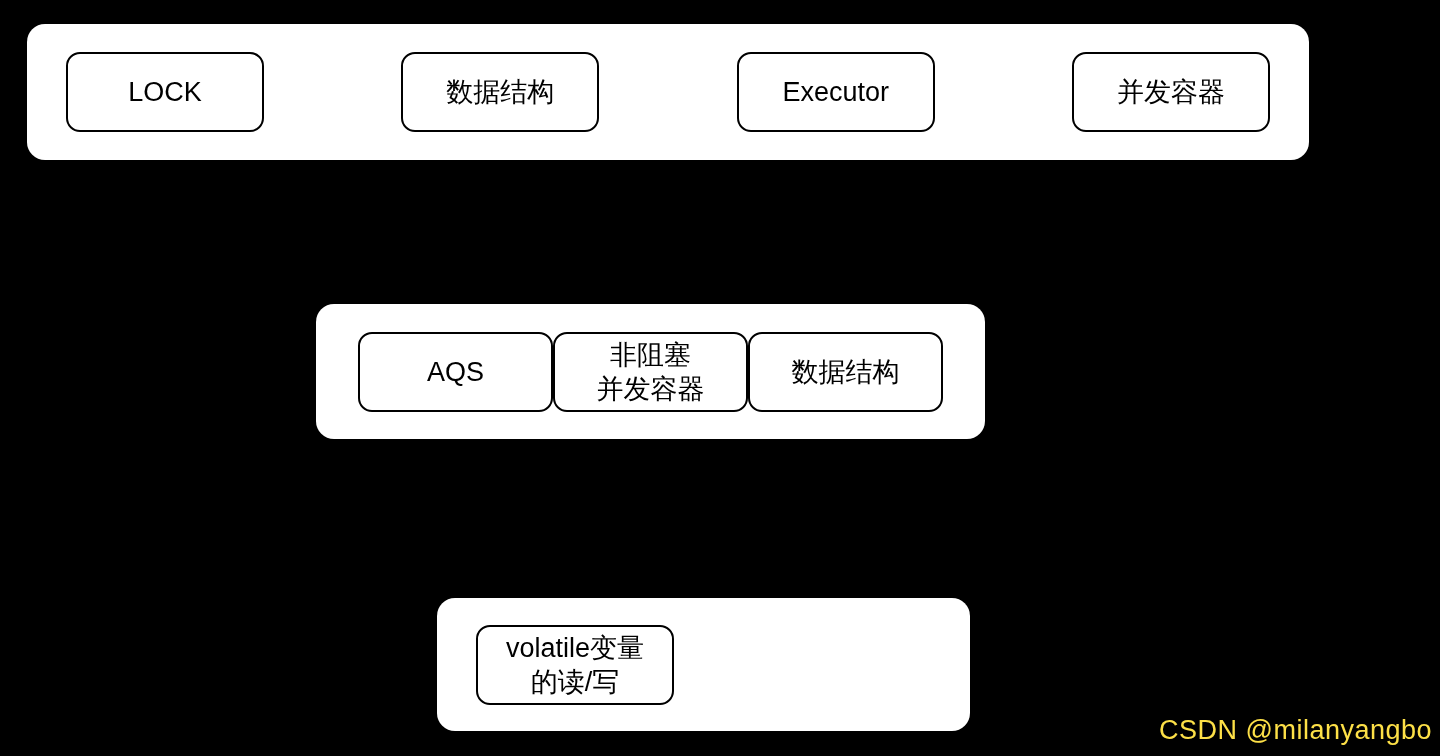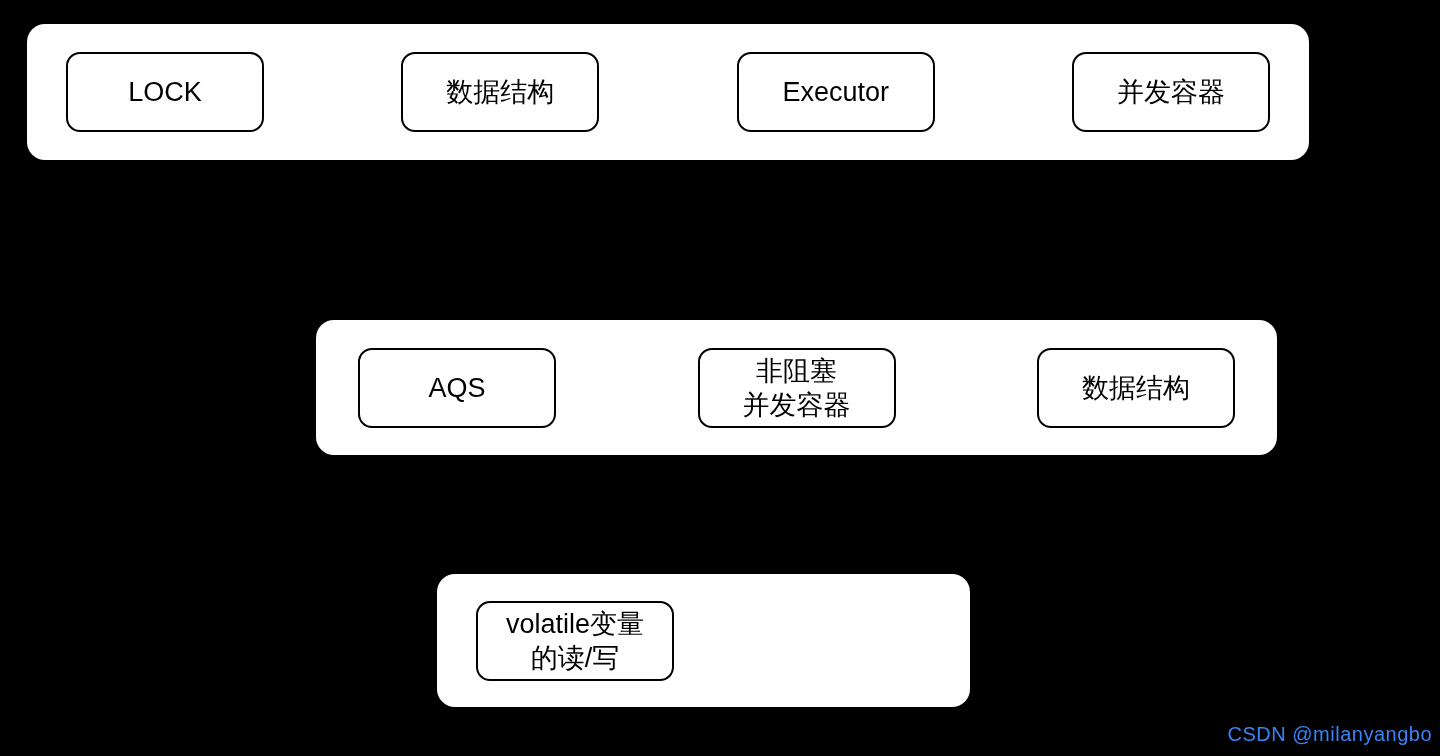--- a/index.html
+++ b/index.html
@@ -14,44 +14,44 @@
   }
   .panel {
     position: absolute;
     background: #ffffff;
     border-radius: 18px;
     display: flex;
     align-items: center;
     justify-content: space-between;
   }
   .panel-top    { left: 27px;  top: 24px;  width: 1282px; height: 136px; padding: 0 39px; }
-  .panel-middle { left: 316px; top: 320px; width: 961px;  height: 135px; padding: 0 42px; }
-  .panel-bottom { left: 437px; top: 574px; width: 533px;  height: 133px; padding: 0 39px; }
+  .panel-middle { left: 316px; top: 304px; width: 669px;  height: 135px; padding: 0 42px; }
+  .panel-bottom { left: 437px; top: 598px; width: 533px;  height: 133px; padding: 0 39px; }
   .node {
     width: 198px;
     height: 80px;
     background: #ffffff;
     border: 2.5px solid #000000;
     border-radius: 14px;
     display: flex;
     flex-direction: column;
     align-items: center;
     justify-content: center;
     font-size: 27px;
     line-height: 34px;
     color: #000000;
     text-align: center;
     white-space: nowrap;
   }
   .watermark {
     position: absolute;
     right: 8px;
     bottom: 10px;
-    font-size: 20px;
-    color: #3b82f6;
+    font-size: 27px;
+    color: #fde047;
     letter-spacing: 0.5px;
   }
 </style>
 </head>
 <body>
 
 <div class="canvas">
 
   <div class="panel panel-top">
     <div class="node">

